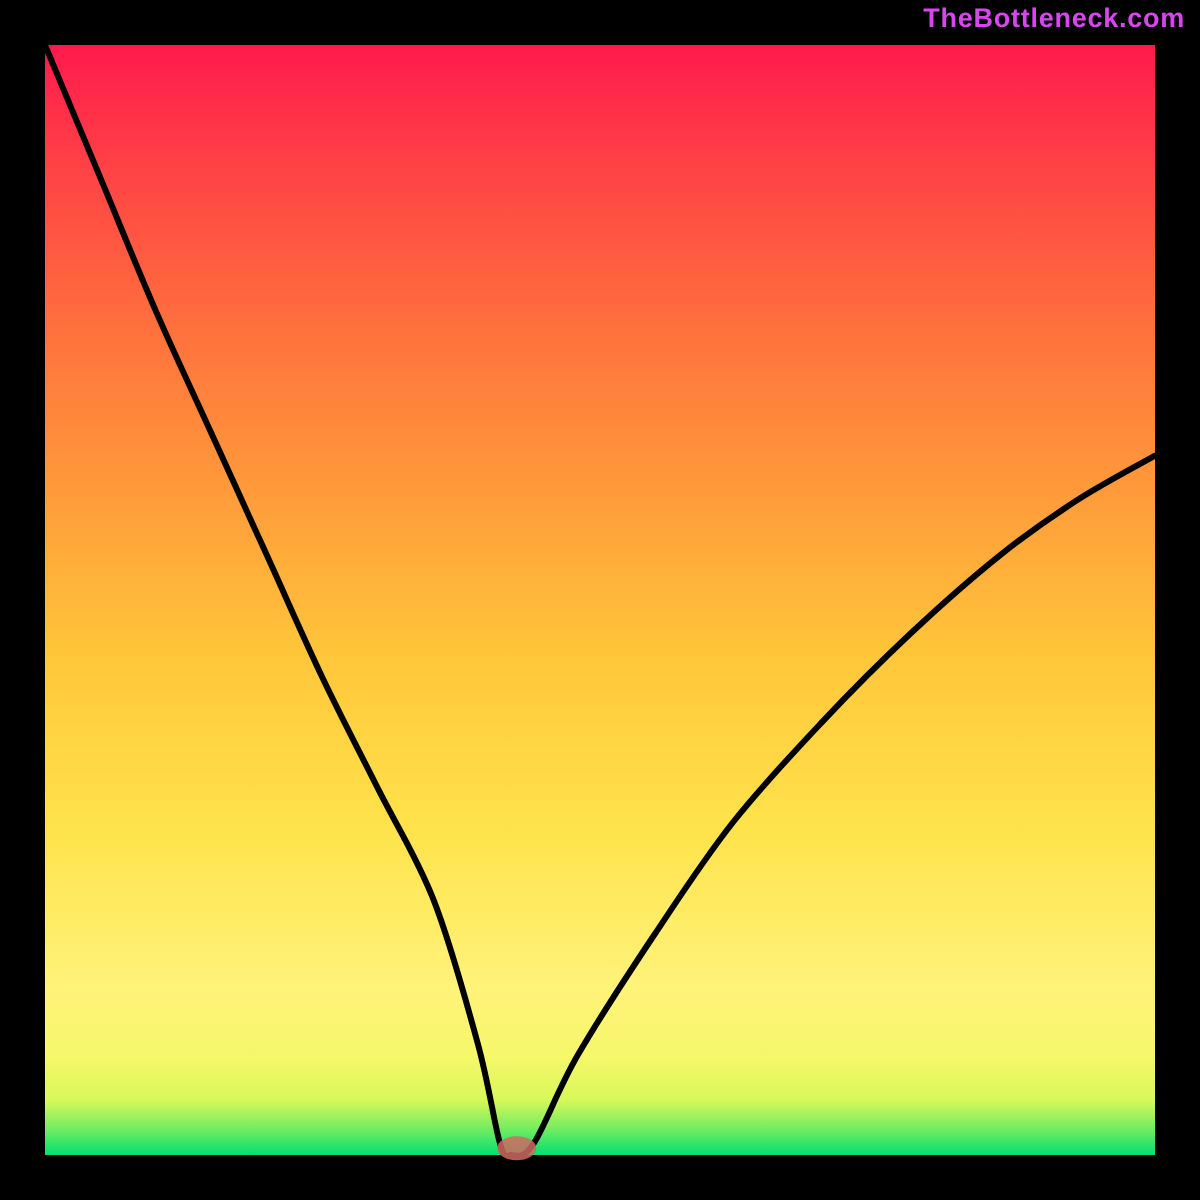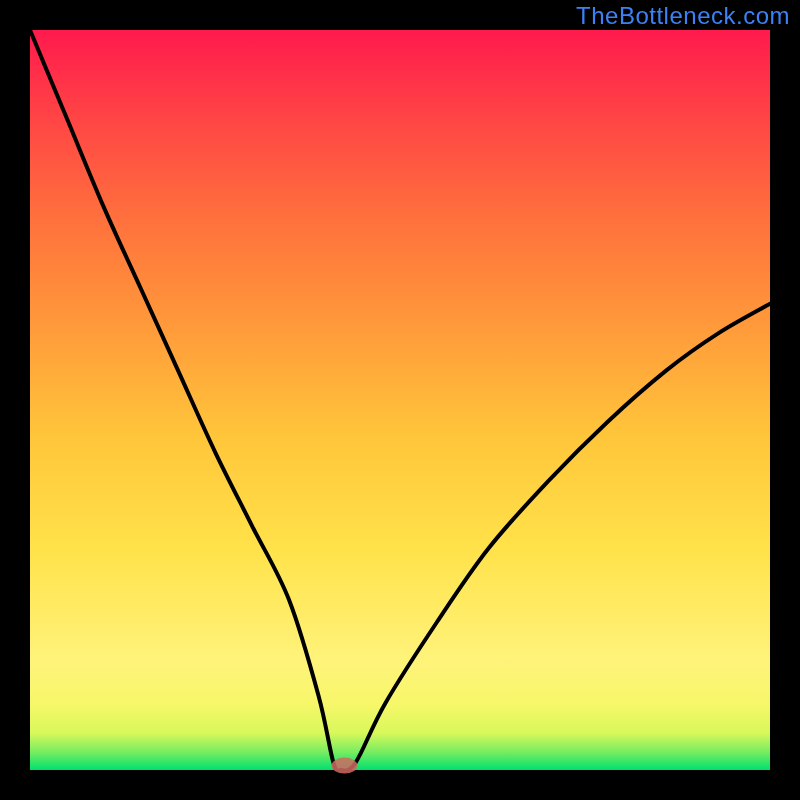--- a/index.html
+++ b/index.html
@@ -13,23 +13,23 @@
   .frame {
     position: relative;
     width: 800px;
     height: 800px;
     background: #000;
   }
   .watermark {
     position: absolute;
     top: 2px;
     right: 10px;
-    color: #3b82f6;
-    font-size: 24px;
-    font-weight: normal;
+    color: #d946ef;
+    font-size: 18px;
+    font-weight: bold;
     letter-spacing: 0.5px;
     z-index: 5;
   }
   svg {
     position: absolute;
     top: 0;
     left: 0;
   }
 </style>
 </head>

